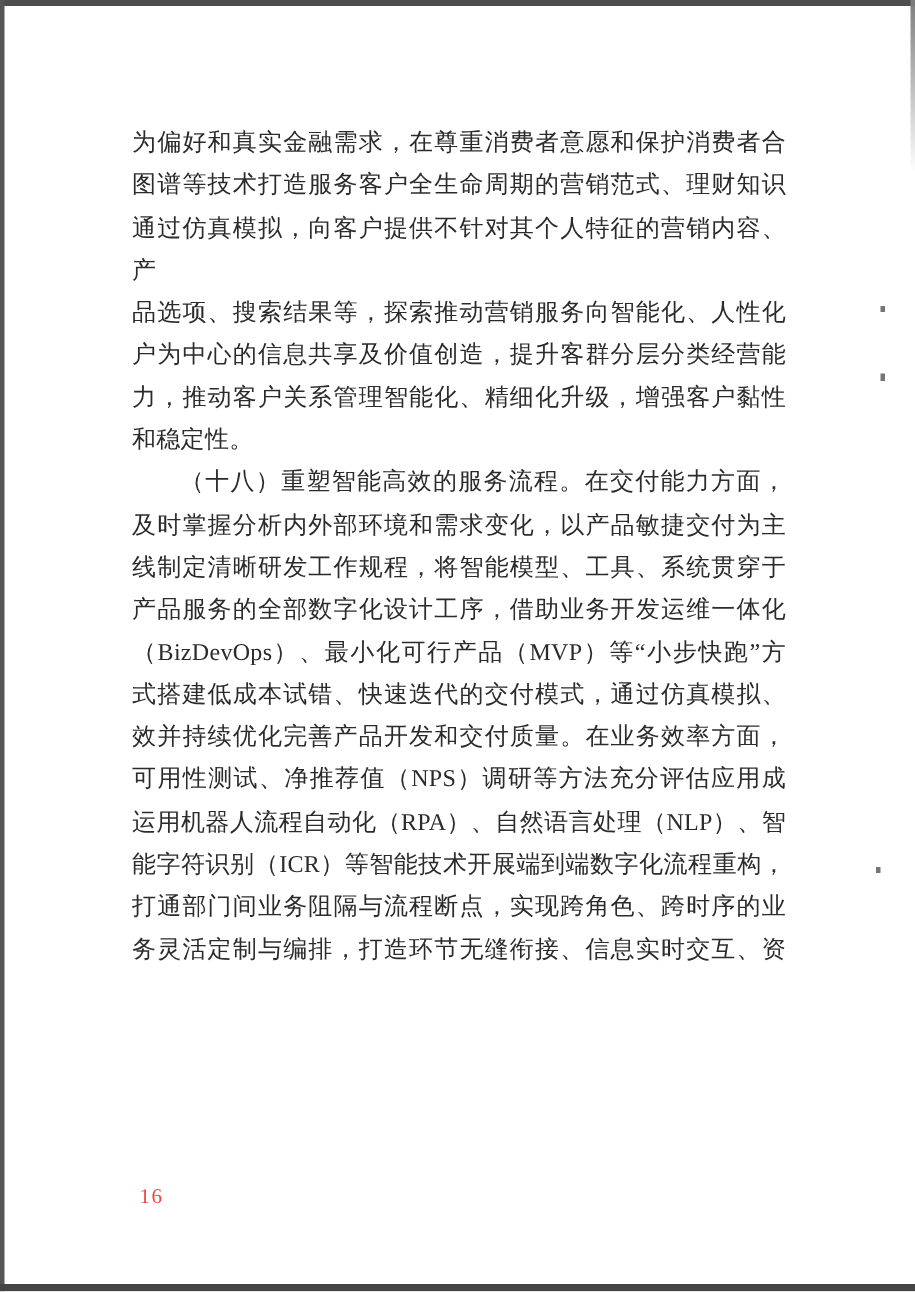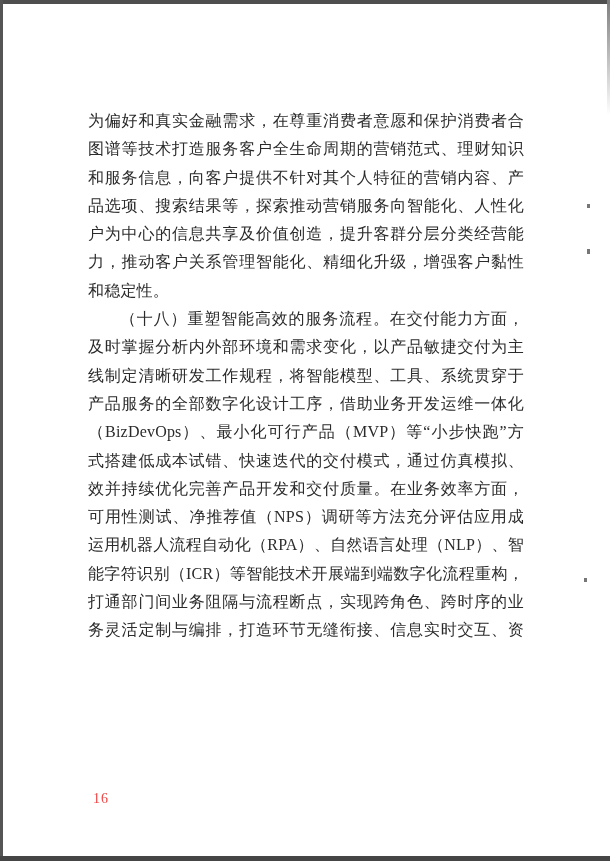--- a/index.html
+++ b/index.html
@@ -45,21 +45,20 @@
   .speck.s1 { left: 587px; top: 204px; }
   .speck.s2 { left: 587px; top: 249px; height: 5px; }
   .speck.s3 { left: 584px; top: 578px; }
 
   .content {
     position: absolute;
     left: 88px;
     top: 82px;
     width: 436px;
     color: #2b2b2b;
-    margin-top: 25px;
   }
   .tline {
     font-size: 16px;
     line-height: 28.3px;
     text-align: justify;
     text-align-last: justify;
     letter-spacing: 0.2px;
   }
   .tline.par-end {
     text-align-last: left;
@@ -98,21 +97,21 @@
 
   <div class="speck s1"></div>
   <div class="speck s2"></div>
   <div class="speck s3"></div>
 
   <div class="content">
 
     <div>
       <div class="tline">为偏好和真实金融需求，在尊重消费者意愿和保护消费者合</div>
       <div class="tline">图谱等技术打造服务客户全生命周期的营销范式、理财知识</div>
-      <div class="tline">和服务信息，向客户提供不针对其个人特征的营销内容、产</div>
+      <div class="tline">通过仿真模拟，向客户提供不针对其个人特征的营销内容、产</div>
       <div class="tline">品选项、搜索结果等，探索推动营销服务向智能化、人性化</div>
       <div class="tline">户为中心的信息共享及价值创造，提升客群分层分类经营能</div>
       <div class="tline">力，推动客户关系管理智能化、精细化升级，增强客户黏性</div>
       <div class="tline par-end">和稳定性。</div>
     </div>
 
 
     <div>
       <div class="tline indent">（十八）重塑智能高效的服务流程。在交付能力方面，</div>
       <div class="tline">及时掌握分析内外部环境和需求变化，以产品敏捷交付为主</div>

